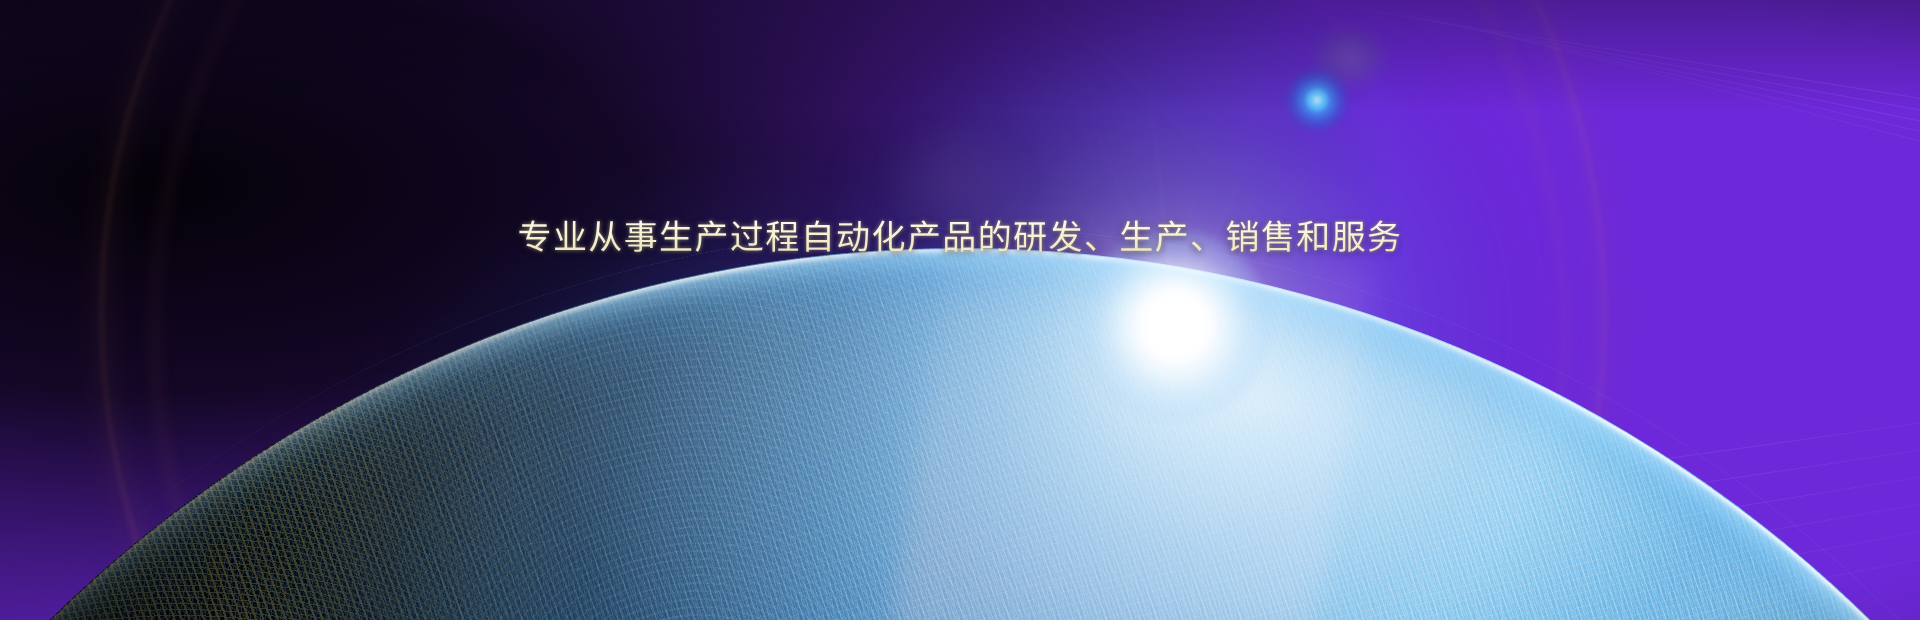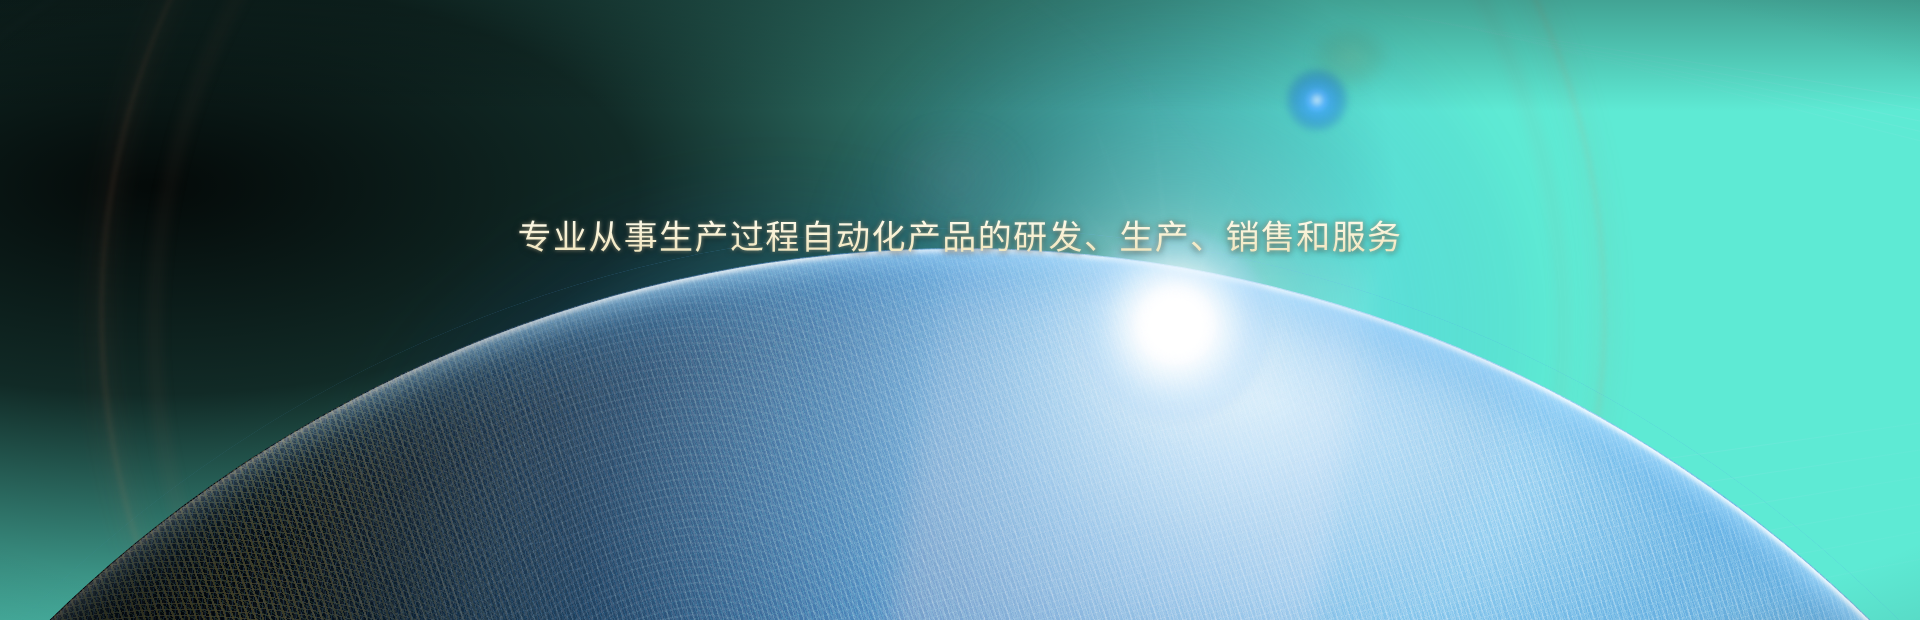--- a/index.html
+++ b/index.html
@@ -8,21 +8,21 @@
     font-family:"DejaVu Sans","Liberation Sans",sans-serif;
     -webkit-font-smoothing:antialiased;
   }
 
   
   #banner{
     position:relative;
     width:1920px;
     height:620px;
     overflow:hidden;
-    background:#5eead4;
+    background:#6d28d9;
     isolation:isolate;
   }
 
   .layer{position:absolute;pointer-events:none;}
 
   
   #sky{
     inset:0;
     background:
       radial-gradient(120% 150% at 86% -10%, #1b2f5e 0%, #142murder 0%, #14244b 22%, #0b1630 42%, #050b1b 62%, #01040b 82%, #000103 100%),

